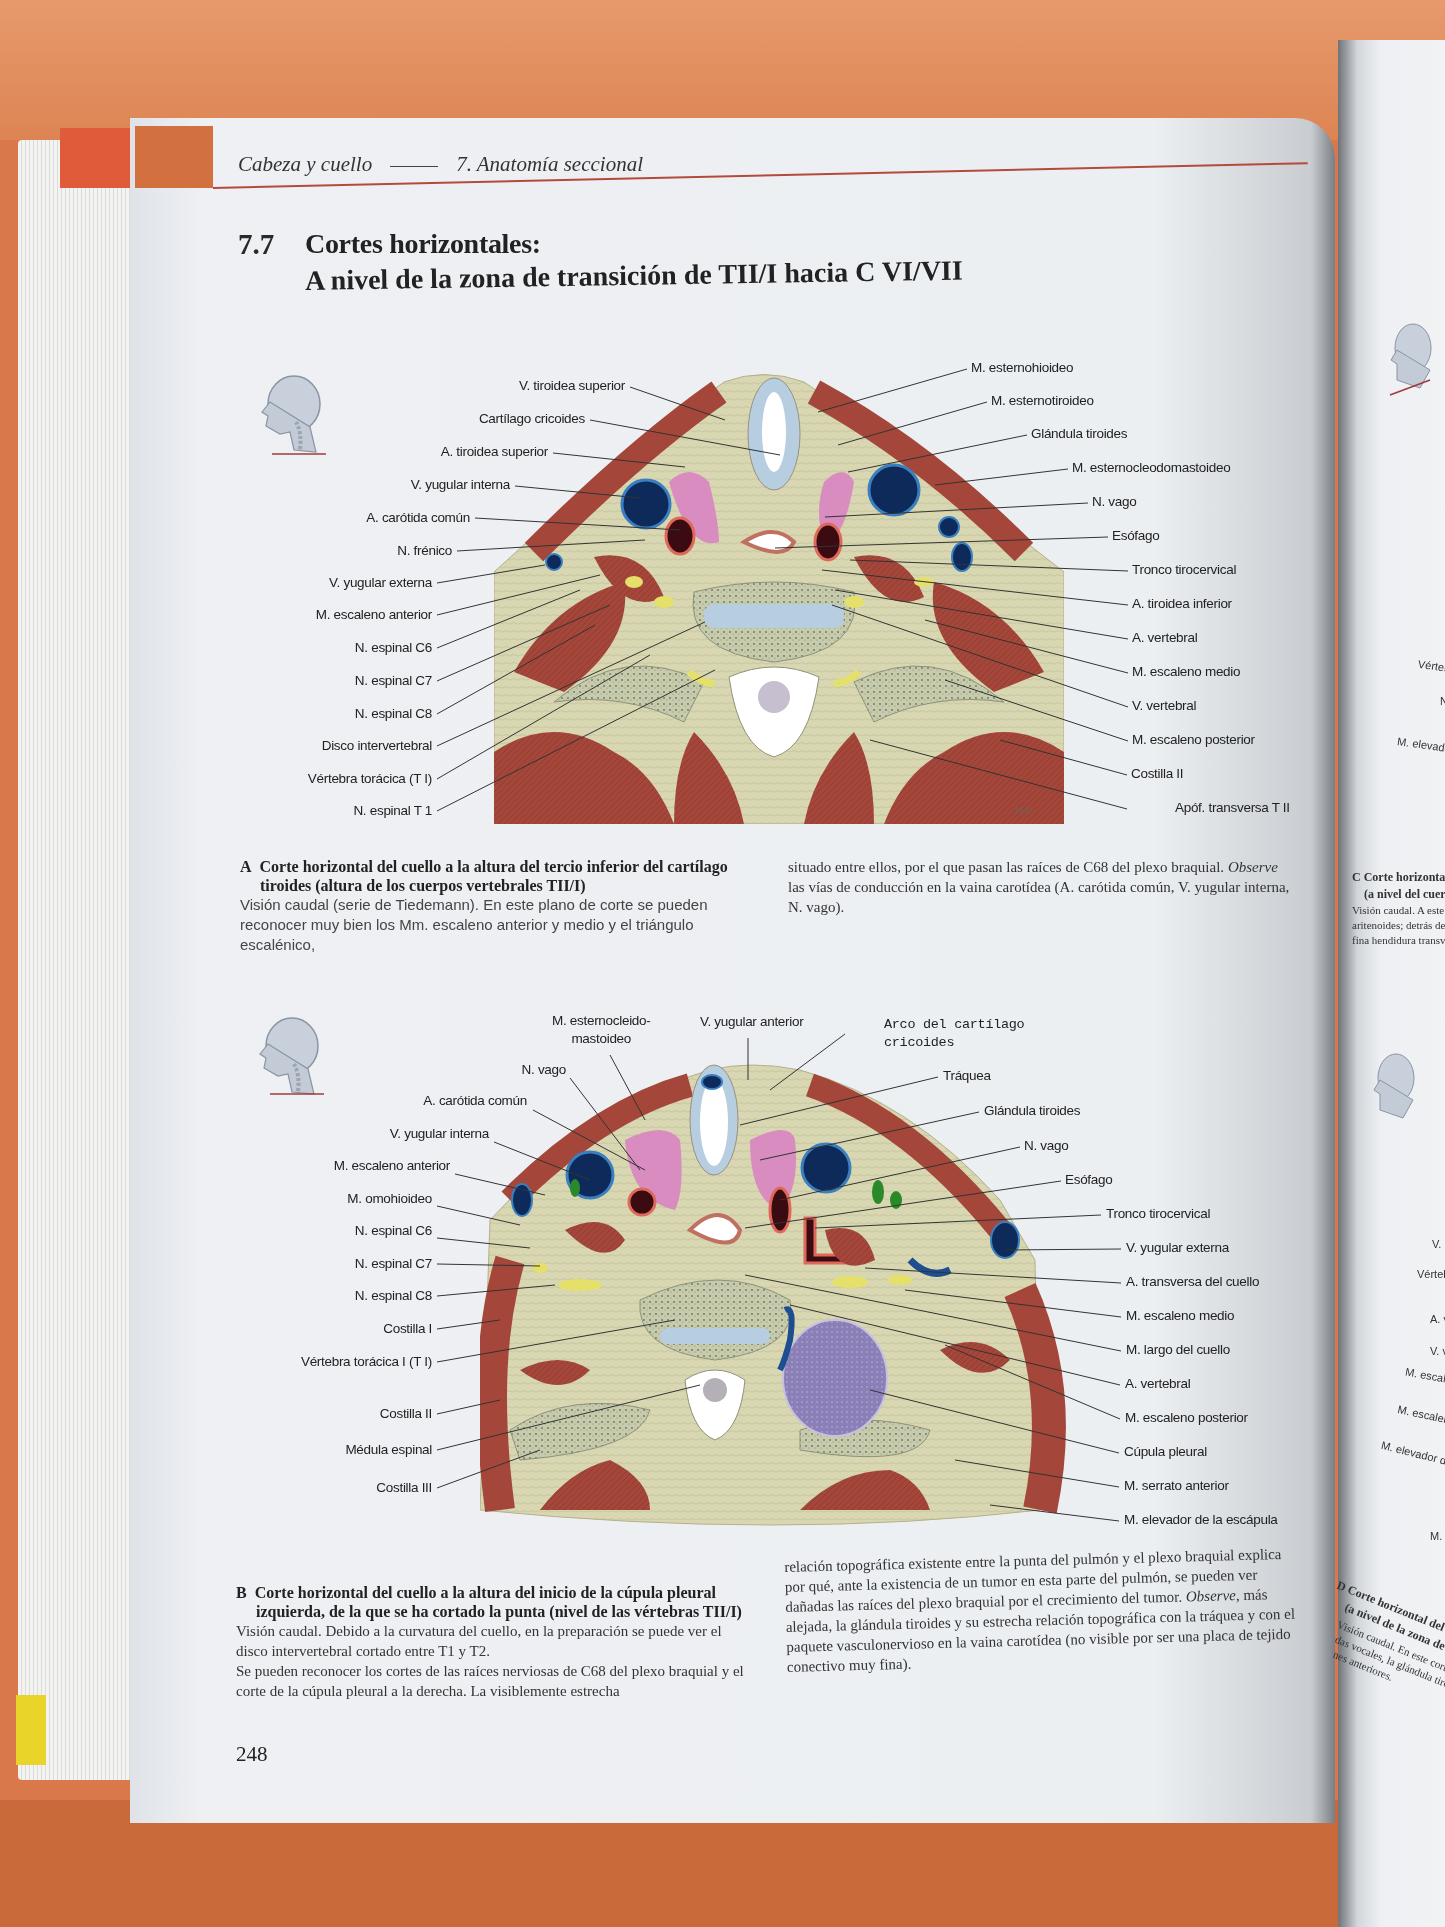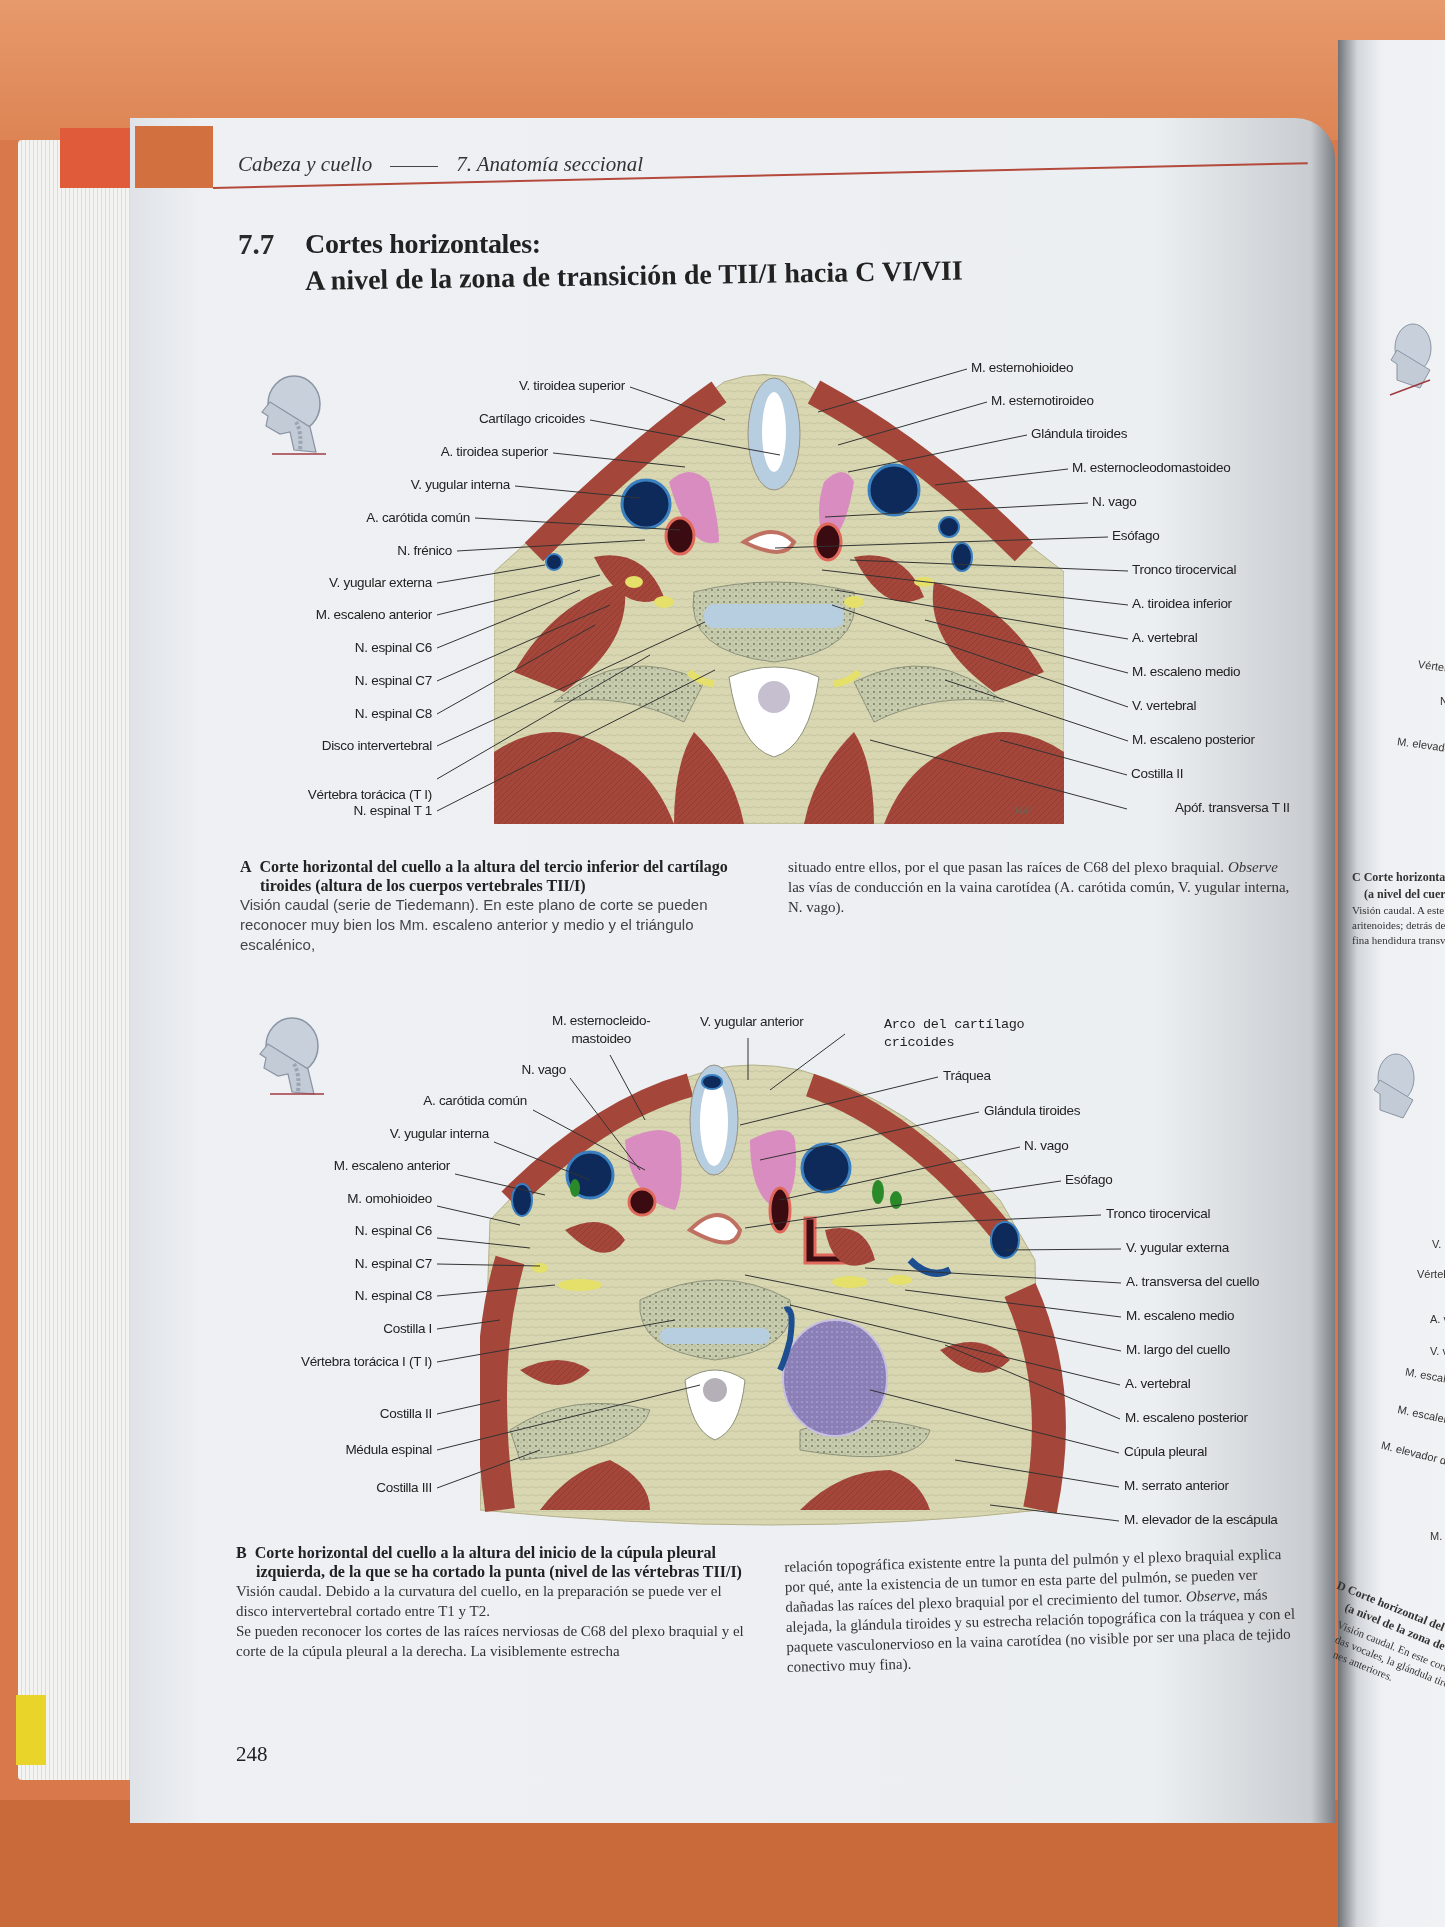--- a/index.html
+++ b/index.html
@@ -132,21 +132,21 @@
   <div class="label r" style="right:897px;top:444px;">A. tiroidea superior</div>
   <div class="label r" style="right:935px;top:477px;">V. yugular interna</div>
   <div class="label r" style="right:975px;top:510px;">A. carótida común</div>
   <div class="label r" style="right:993px;top:543px;">N. frénico</div>
   <div class="label r" style="right:1013px;top:575px;">V. yugular externa</div>
   <div class="label r" style="right:1013px;top:607px;">M. escaleno anterior</div>
   <div class="label r" style="right:1013px;top:640px;">N. espinal C6</div>
   <div class="label r" style="right:1013px;top:673px;">N. espinal C7</div>
   <div class="label r" style="right:1013px;top:706px;">N. espinal C8</div>
   <div class="label r" style="right:1013px;top:738px;">Disco intervertebral</div>
-  <div class="label r" style="right:1013px;top:771px;margin-top:16px;">Vértebra torácica (T I)</div>
+  <div class="label r" style="right:1013px;top:771px;">Vértebra torácica (T I)</div>
   <div class="label r" style="right:1013px;top:803px;">N. espinal T 1</div>
 </div>
 <div>
   <div class="label" style="left:971px;top:360px;">M. esternohioideo</div>
   <div class="label" style="left:991px;top:393px;">M. esternotiroideo</div>
   <div class="label" style="left:1031px;top:426px;">Glándula tiroides</div>
   <div class="label" style="left:1072px;top:460px;">M. esternocleodomastoideo</div>
   <div class="label" style="left:1092px;top:494px;">N. vago</div>
   <div class="label" style="left:1112px;top:528px;">Esófago</div>
   <div class="label" style="left:1132px;top:562px;">Tronco tirocervical</div>
@@ -332,21 +332,21 @@
     <line x1="1121" y1="1351" x2="745" y2="1275"></line>
     <line x1="1120" y1="1385" x2="790" y2="1305"></line>
     <line x1="1120" y1="1419" x2="945" y2="1345"></line>
     <line x1="1119" y1="1453" x2="870" y2="1390"></line>
     <line x1="1119" y1="1487" x2="955" y2="1460"></line>
     <line x1="1119" y1="1521" x2="990" y2="1505"></line>
   </g>
 </svg>
 
 <div class="cap" style="left:236px;top:1543px;width:508px;">
-  <div class="cap-title" style="padding-left:20px;text-indent:-20px;">
+  <div class="cap-title" style="padding-left:20px;text-indent:-20px;margin-top:40px;">
     <span>B</span>&nbsp;
     <span>Corte horizontal del cuello a la altura del inicio de la cúpula pleural izquierda, de la que se ha cortado la punta (nivel de las vértebras TII/I)</span>
   </div>
   <div style="font-size:15px;color:#333;">Visión caudal. Debido a la curvatura del cuello, en la preparación se puede ver el disco intervertebral cortado entre T1 y T2.</div>
   <div style="font-size:15px;color:#333;">Se pueden reconocer los cortes de las raíces nerviosas de C68 del plexo braquial y el corte de la cúpula pleural a la derecha. La visiblemente estrecha</div>
 </div>
 <div class="cap" style="left:784px;top:1557px;width:510px;font-size:15px;color:#333;transform:rotate(-1.5deg);transform-origin:left top;">
   <span>relación topográfica existente entre la punta del pulmón y el plexo braquial explica por qué, ante la existencia de un tumor en esta parte del pulmón, se pueden ver dañadas las raíces del plexo braquial por el crecimiento del tumor.</span>
   <i>Observe</i><span>, más alejada, la glándula tiroides y su estrecha relación topográfica con la tráquea y con el paquete vasculonervioso en la vaina carotídea (no visible por ser una placa de tejido conectivo muy fina).</span>
 </div>

